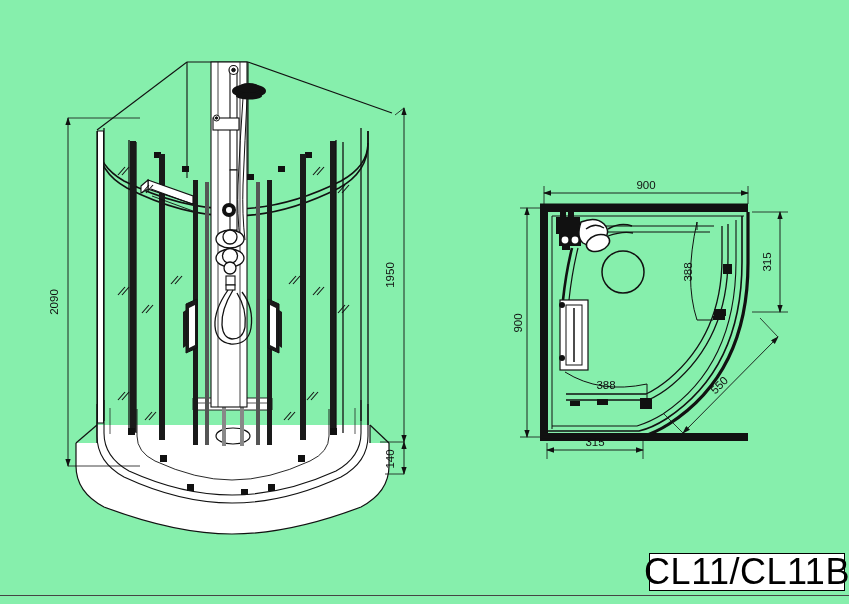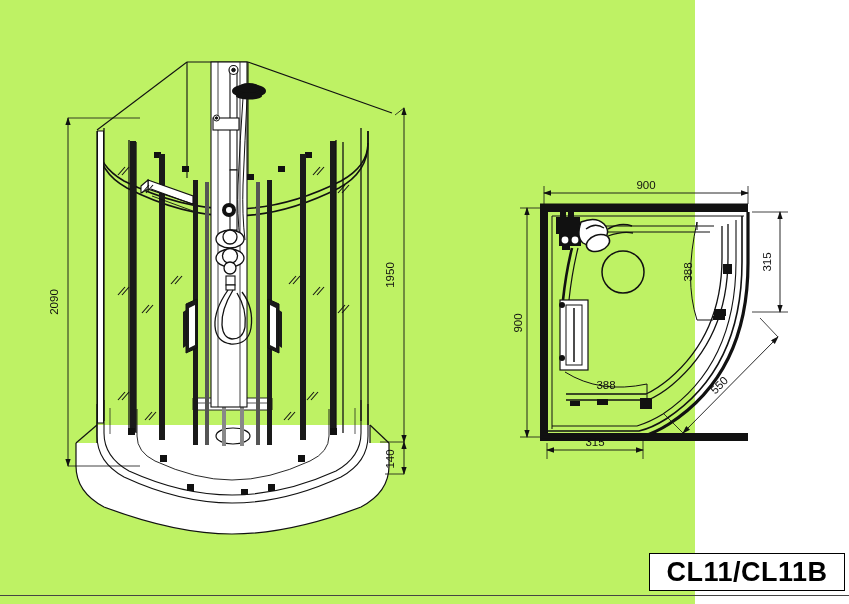--- a/index.html
+++ b/index.html
@@ -1,25 +1,25 @@
 <!DOCTYPE html>
 <html><head>
 <meta charset="utf-8">
 <style>
   html,body{margin:0;padding:0;background:#ffffff;}
   body{width:849px;height:604px;overflow:hidden;
        font-family:"Liberation Sans", sans-serif;color:#111;}
-  #sheet{position:relative;width:695px;height:604px;background:#bef264;}
+  #sheet{position:relative;width:849px;height:604px;background:#86efac;}
   svg{display:block;}
   .dimtext{font-family:"Liberation Sans", sans-serif;font-size:11.5px;fill:#111;}
   #titleblock{position:absolute;left:649px;top:553px;width:196px;height:38px;
               border:1.4px solid #000;background:#fff;
               display:flex;align-items:center;justify-content:center;box-sizing:border-box;}
-  #titleblock span{font-size:27px;letter-spacing:0.5px;color:#000;
-                   font-family:"Liberation Sans", sans-serif;font-weight:bold;}
+  #titleblock span{font-size:36px;letter-spacing:0.5px;color:#000;
+                   font-family:"Liberation Sans", sans-serif;}
   #bottomrule{position:absolute;left:0;top:595px;width:849px;height:0;
               border-top:1.3px solid #444;}
 </style>
 </head>
 <body>
 
 <div id="sheet">
 
   <svg width="849" height="604" viewBox="0 0 849 604">
 

